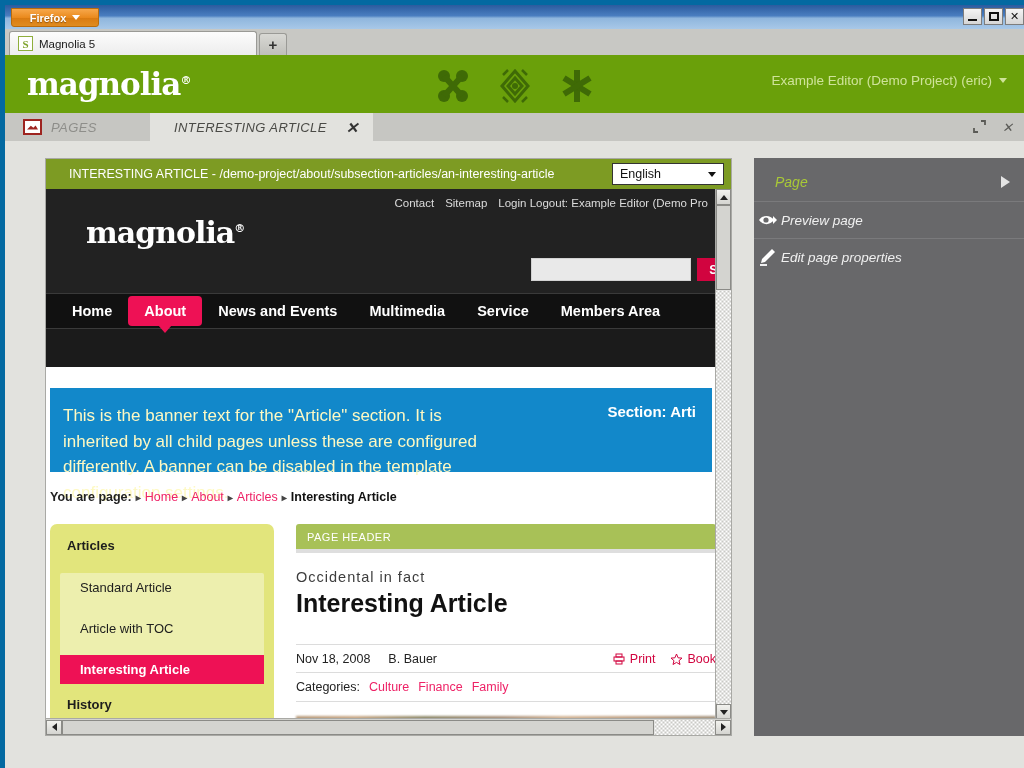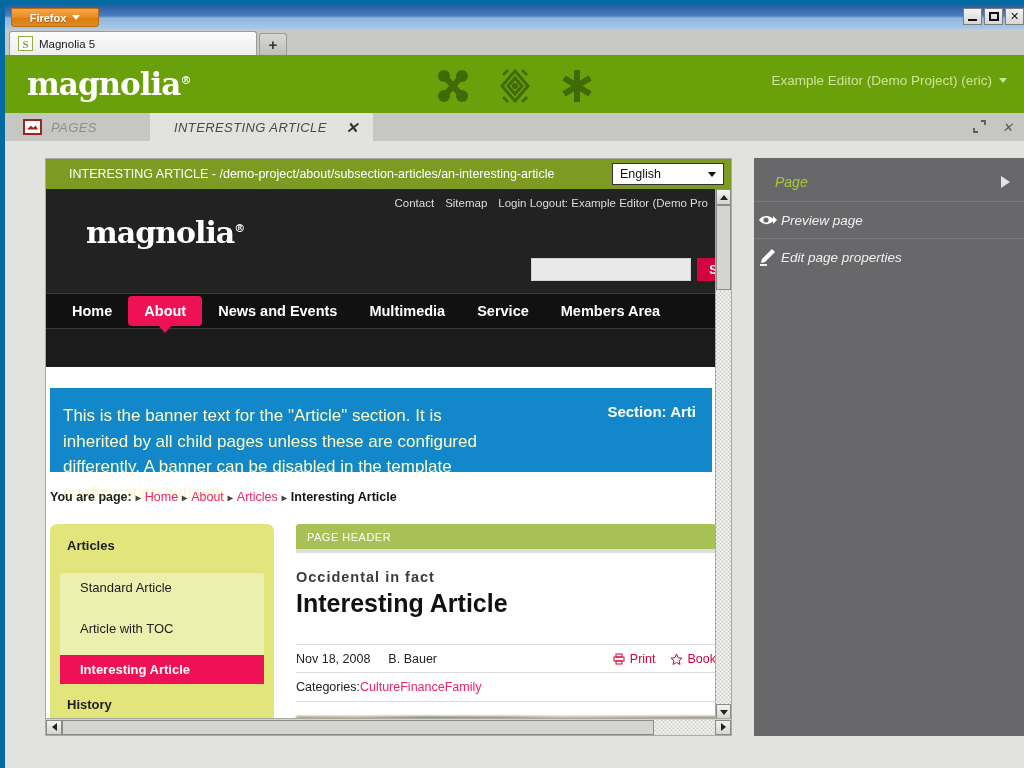--- a/index.html
+++ b/index.html
@@ -278,42 +278,42 @@
   #content-column { flex: 1; }
   #page-header-band {
     background: #a8c157; height: 25px;
     display: flex; align-items: center; padding-left: 11px;
     color: #fff; font-size: 11px; letter-spacing: .5px;
     border-radius: 3px 3px 0 0;
   }
   #page-header-rule { height: 4px; background: #dedede; }
   #article-kicker {
     margin-top: 16px;
-    font-size: 14.5px; font-weight: bold; color: #3d3d3d; letter-spacing: 1px;
+    font-size: 14.5px; font-weight: normal; color: #3d3d3d; letter-spacing: 1px;
   }
   #article-title {
     margin-top: 4px;
     font-size: 25px; font-weight: bold; color: #111;
   }
   #article-meta {
     margin-top: 26px; padding: 7px 0 6px 0;
     border-top: 1px solid #dcdcdc; border-bottom: 1px solid #dcdcdc;
     display: flex; align-items: center; justify-content: space-between;
     font-size: 12.5px; color: #222;
   }
   #article-meta .meta-left { display: flex; gap: 18px; }
   #article-meta .meta-right {
     display: flex; gap: 14px; align-items: center;
     color: #d1043f; white-space: nowrap;
   }
   .meta-action { display: flex; align-items: center; gap: 5px; }
   #article-categories {
     padding: 7px 0 7px 0; border-bottom: 1px solid #dcdcdc;
     font-size: 12.5px; color: #222;
-    display: flex; 
+    display: flex; gap: 9px;
   }
   #article-categories .cat { color: #ee2266; }
   #article-image {
     margin-top: 14px; height: 60px;
     background: linear-gradient(100deg,#b79a7a 0%, #c9a886 14%, #8e8a6a 30%, #a8907a 48%, #d3b494 62%, #bfa184 78%, #a1917c 100%);
     filter: blur(1px);
   }
 
   
   #preview-vscroll {

